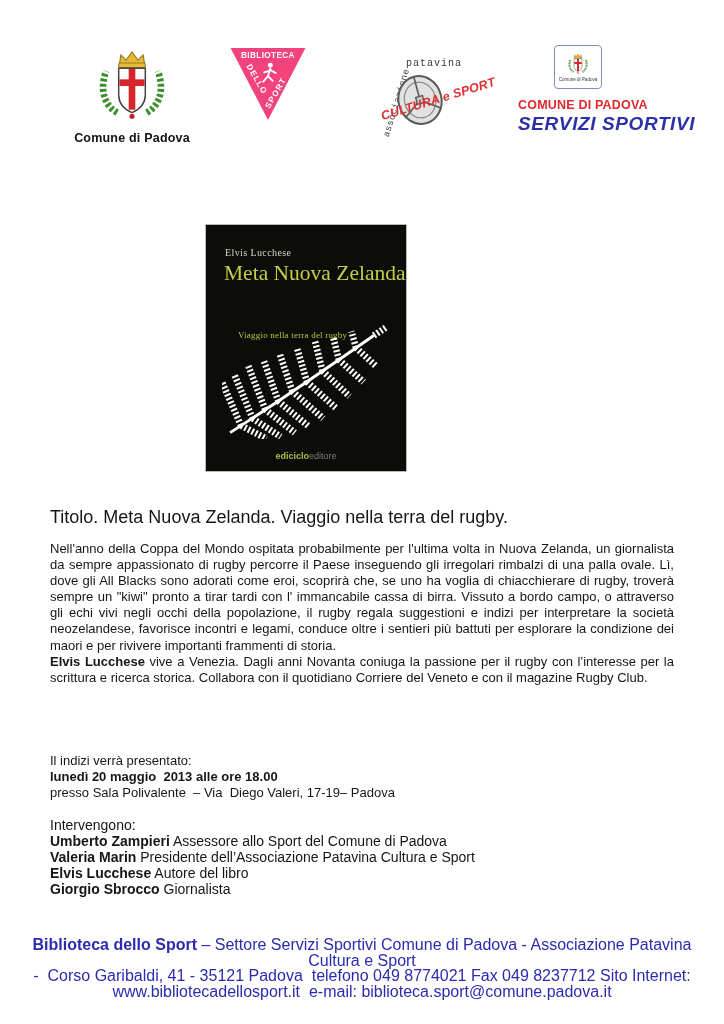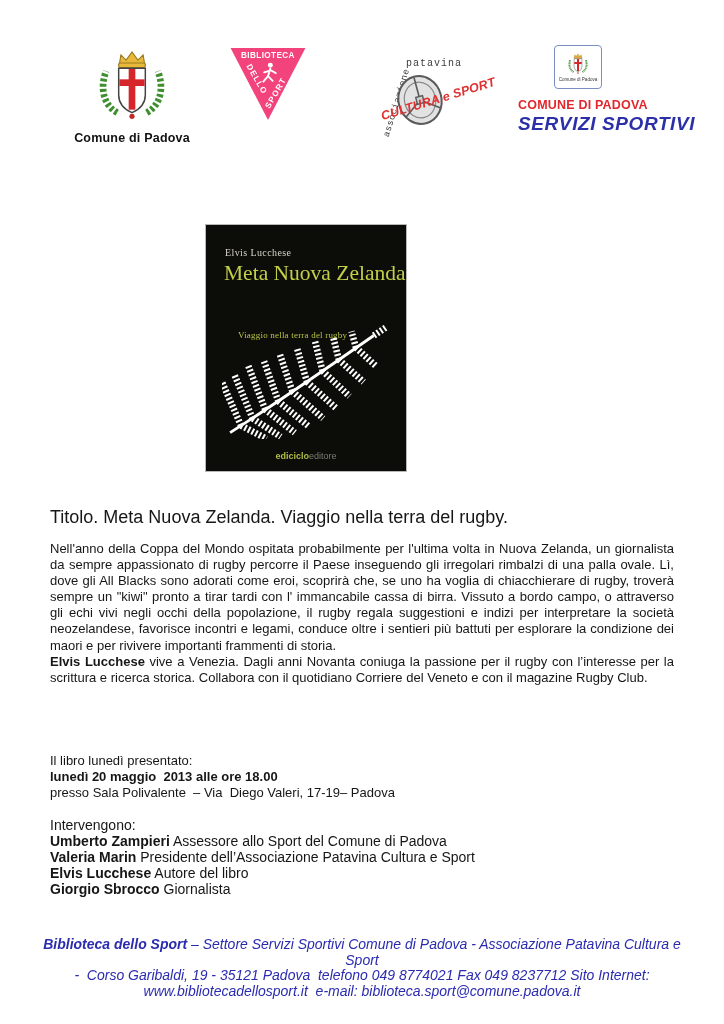--- a/index.html
+++ b/index.html
@@ -40,21 +40,21 @@
   
   .block-titolo   { left:50px; top:509px; width:624px; font-size:18px; line-height:16px; }
   .block-main     { left:50px; top:541px; width:624px; font-size:13px; line-height:16.1px; text-align:justify; }
   .block-main p   { margin:0; }
   .block-event    { left:50px; top:753px; width:624px; font-size:13px; line-height:16px; }
   .block-event div { white-space:pre-wrap; }
   .block-speakers { left:50px; top:817px; width:624px; font-size:14px; line-height:16px; }
   b.name { font-weight:bold; }
 
   
-  .footer { left:30px; top:937px; width:664px; text-align:center; color:#2b2bb0; font-size:14px; line-height:15.5px;font-style:italic; }
+  .footer { left:30px; top:937px; width:664px; text-align:center; color:#2b2bb0; font-size:16px; line-height:15.5px; }
   .footer div { white-space:pre-wrap; }
   .footer .fbold { font-weight:bold; }
   .footer .flink { color:#2b2bb0; text-decoration:none; }
 
   svg text { font-family:"Liberation Sans", sans-serif; }
 </style>
 </head>
 <body>
 
 <div class="page">
@@ -161,32 +161,32 @@
   </div>
 
   <div class="abs block-titolo">Titolo. Meta Nuova Zelanda. Viaggio nella terra del rugby.</div>
 
   <div class="abs block-main">
     <p>Nell'anno della Coppa del Mondo ospitata probabilmente per l'ultima volta in Nuova Zelanda, un giornalista da sempre appassionato di rugby percorre il Paese inseguendo gli irregolari rimbalzi di una palla ovale. Lì, dove gli All Blacks sono adorati come eroi, scoprirà che, se uno ha voglia di chiacchierare di rugby, troverà sempre un "kiwi" pronto a tirar tardi con l' immancabile cassa di birra. Vissuto a bordo campo, o attraverso gli echi vivi negli occhi della popolazione, il rugby regala suggestioni e indizi per interpretare la società neozelandese, favorisce incontri e legami, conduce oltre i sentieri più battuti per esplorare la condizione dei maori e per rivivere importanti frammenti di storia.</p>
     <p><b class="name">Elvis Lucchese</b><span> vive a Venezia. Dagli anni Novanta coniuga la passione per il rugby con l’interesse per la scrittura e ricerca storica. Collabora con il quotidiano Corriere del Veneto e con il magazine Rugby Club.</span></p>
   </div>
 
   <div class="abs block-event">
-    <div>Il libro lunedì presentato:</div>
+    <div>Il indizi verrà presentato:</div>
     <div style="font-weight:bold">lunedì 20 maggio  2013 alle ore 18.00</div>
     <div>presso Sala Polivalente  – Via  Diego Valeri, 17-19– Padova</div>
   </div>
 
   <div class="abs block-speakers">
     <div>Intervengono:</div>
     <div><b class="name">Umberto Zampieri</b><span> Assessore allo Sport del Comune di Padova</span></div>
     <div><b class="name">Valeria Marin</b><span> Presidente dell’Associazione Patavina Cultura e Sport</span></div>
     <div><b class="name">Elvis Lucchese</b><span> Autore del libro</span></div>
     <div><b class="name">Giorgio Sbrocco</b><span> Giornalista</span></div>
   </div>
 
   <div class="abs footer">
     <div><span class="fbold">Biblioteca dello Sport</span><span> – Settore Servizi Sportivi Comune di Padova - Associazione Patavina Cultura e Sport</span></div>
-    <div>-  Corso Garibaldi, 19 - 35121 Padova  telefono 049 8774021 Fax 049 8237712 Sito Internet:</div>
+    <div>-  Corso Garibaldi, 41 - 35121 Padova  telefono 049 8774021 Fax 049 8237712 Sito Internet:</div>
     <div><span class="flink">www.bibliotecadellosport.it</span><span>  e-mail: biblioteca.sport@comune.padova.it</span></div>
   </div>
 
 </div>
 
 </body></html>

